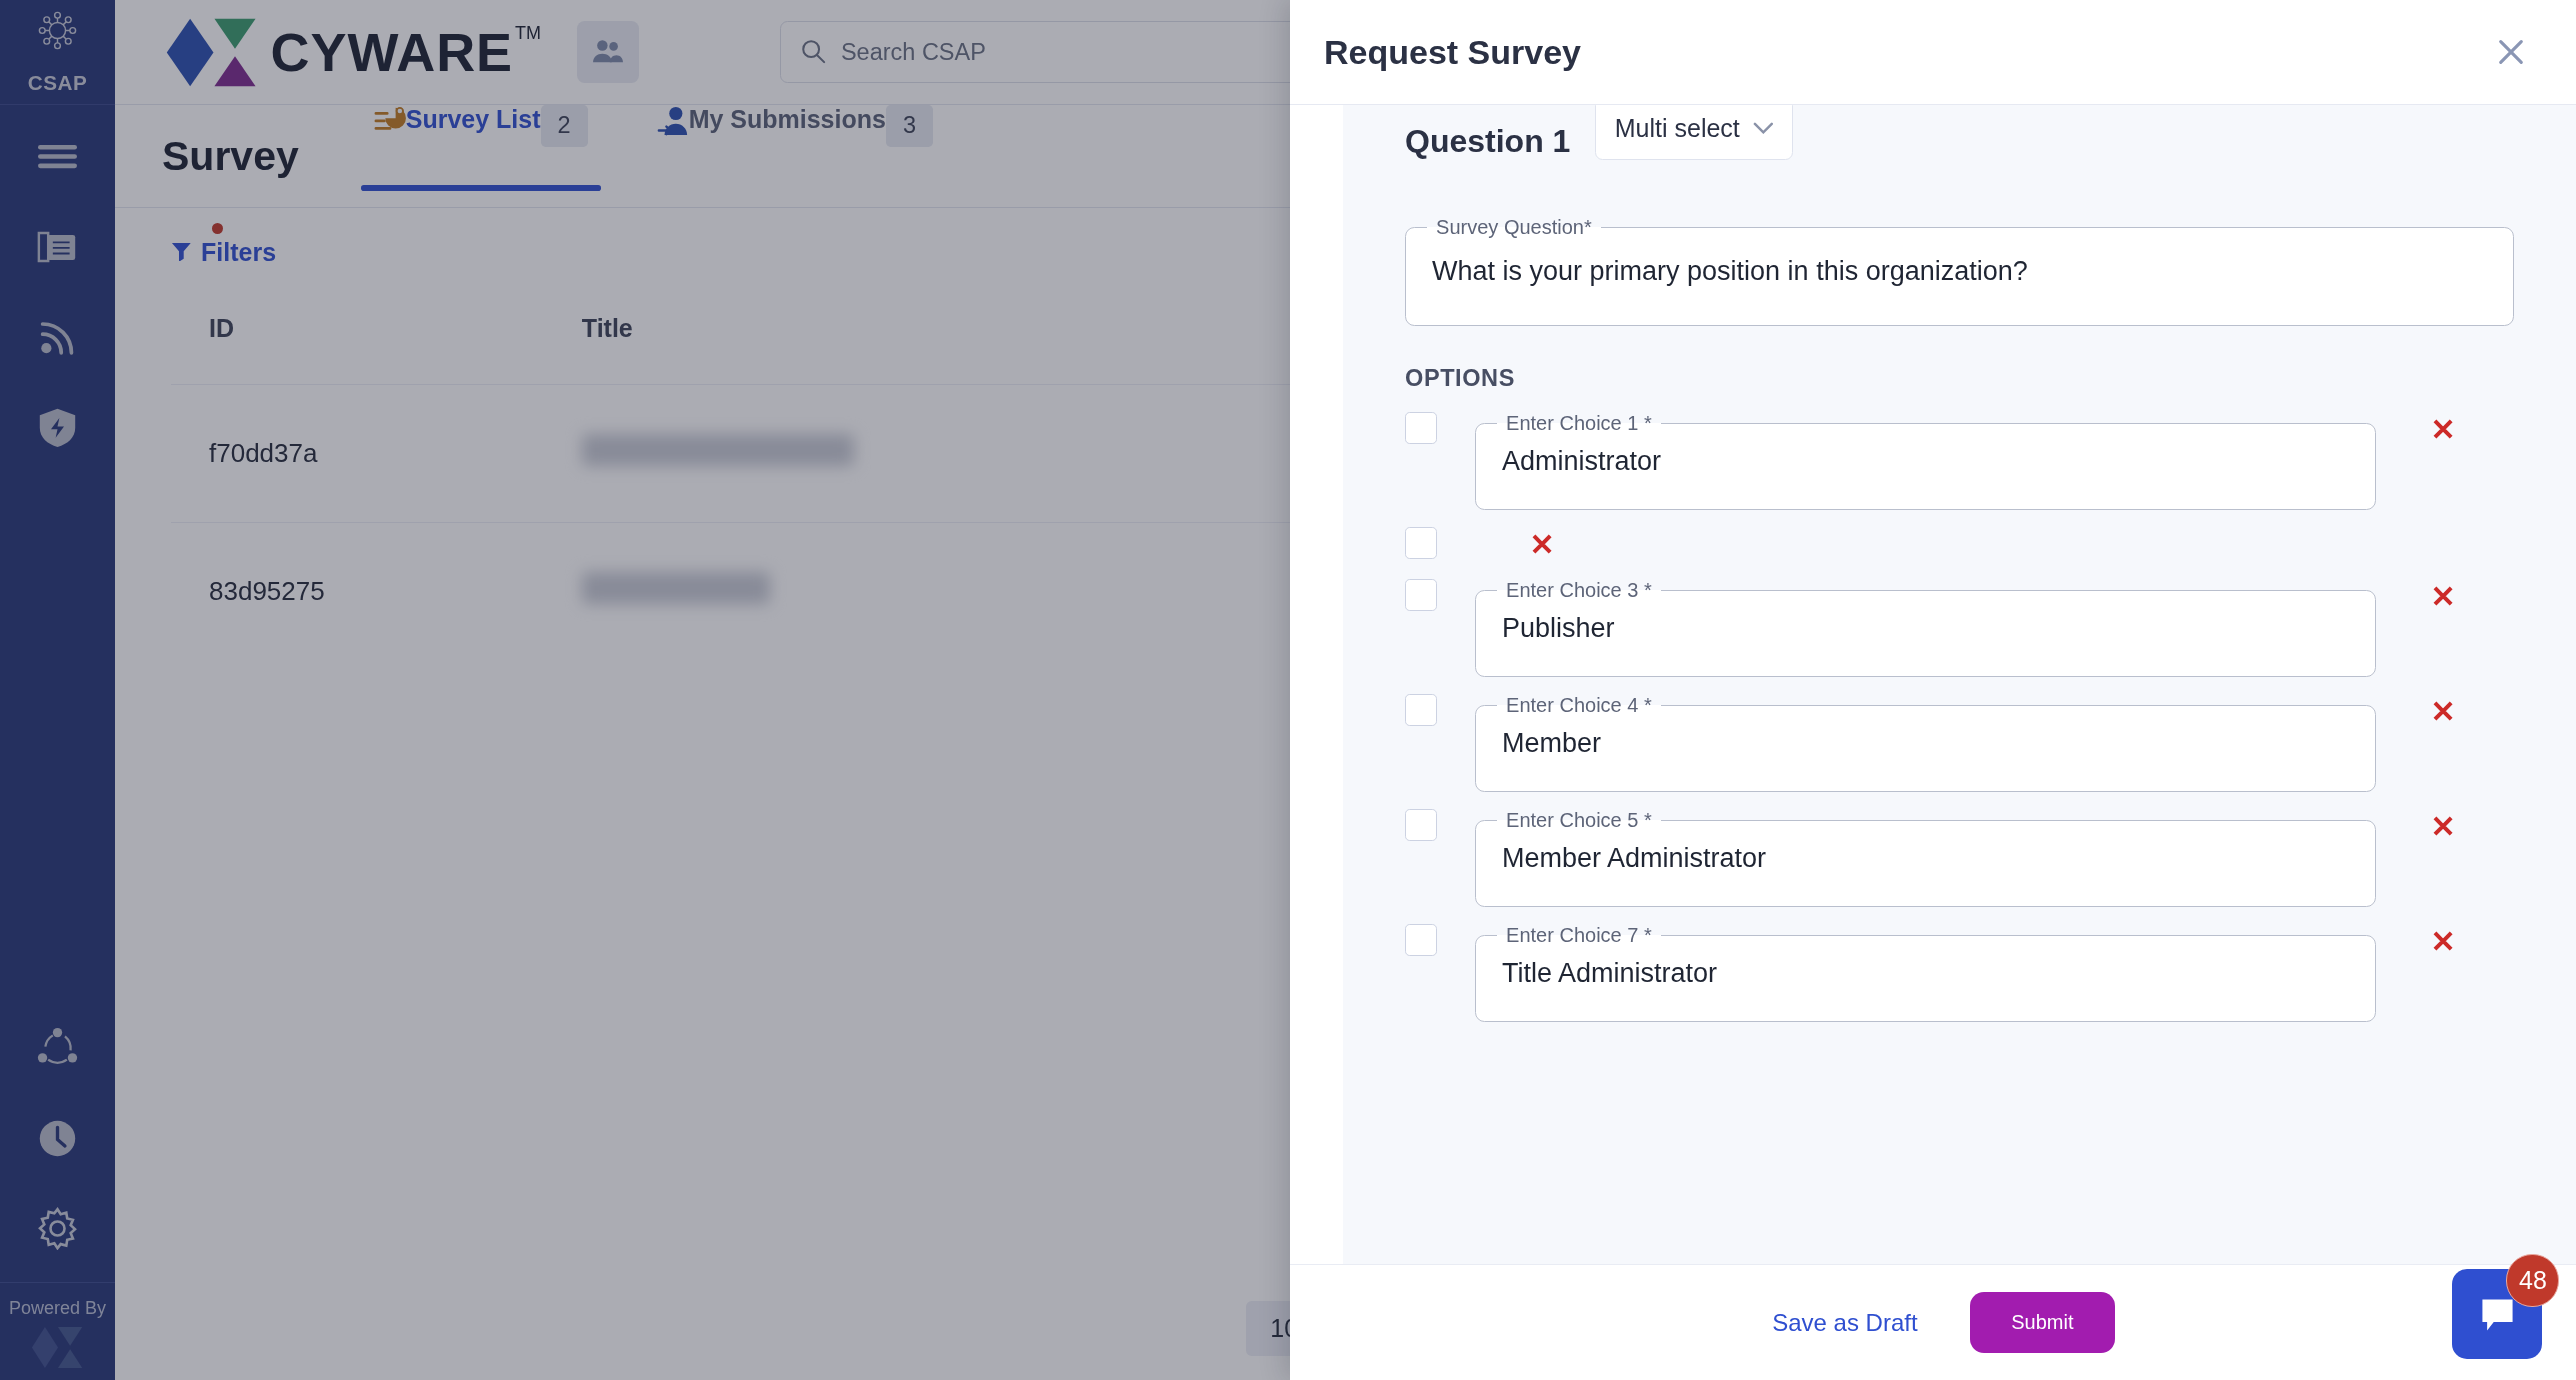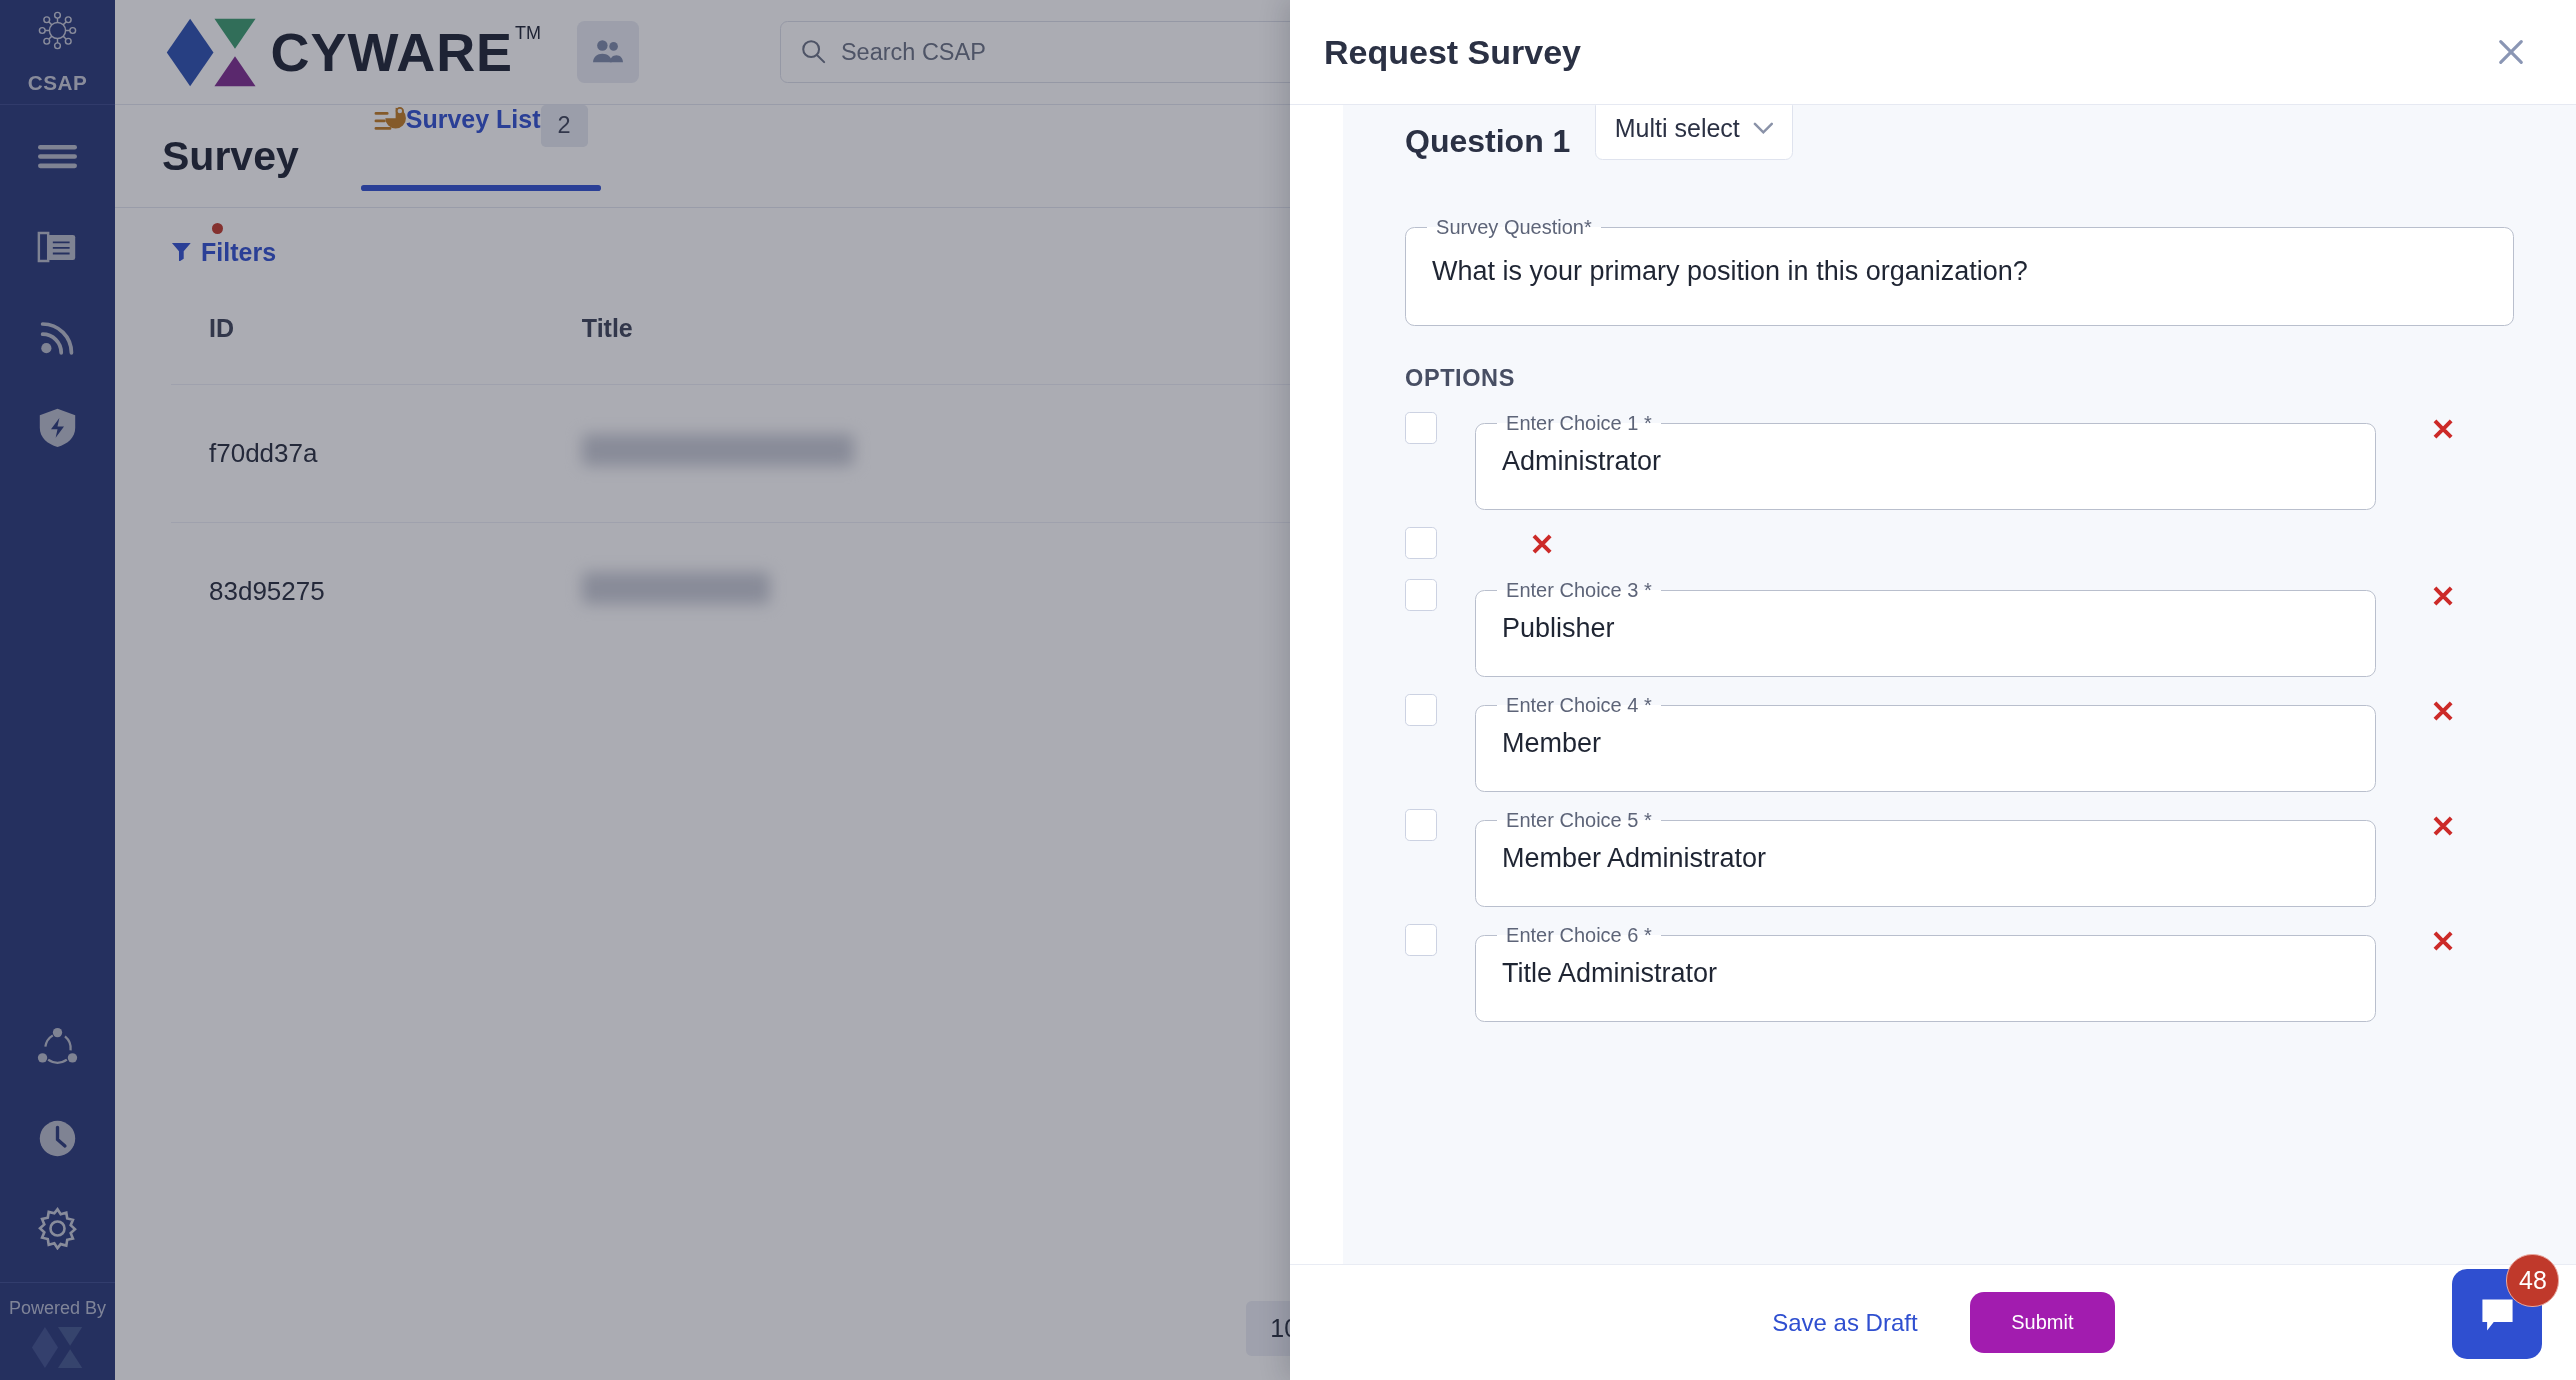--- a/index.html
+++ b/index.html
@@ -407,20 +407,33 @@
               </g>
               <path d="M23 3a11 11 0 1 1-11 11h11z" fill="#c07b22"></path>
               <circle cx="27.5" cy="6.5" r="3.4" fill="#f5f7fb" stroke="#c07b22" stroke-width="2"></circle>
             </svg>
           </span>
           <span class="tab-label">Survey List</span>
           <span class="tab-count">2</span>
           <span class="tab-underline"></span>
         </div>
 
+        <div class="tab" style="margin-left:43px;">
+          <span>
+            <svg width="32" height="32" viewBox="0 0 34 34">
+              <circle cx="20" cy="9" r="7" fill="#2b4fb0"></circle>
+              <path d="M8 32c0-7 5.6-12 12-12s12 5 12 12z" fill="#2b4fb0"></path>
+              <g stroke="#2b4fb0" stroke-width="2.6" fill="none" stroke-linecap="round">
+                <path d="M2 27h12M10 23l4.5 4-4.5 4"></path>
+              </g>
+            </svg>
+          </span>
+          <span class="tab-label">My Submissions</span>
+          <span class="tab-count">3</span>
+        </div>
 
       </div>
     </div>
 
     <div class="content">
       <div class="filters-row">
         <div class="filters-btn">
           <span>
             <svg width="20.7" height="20.7" viewBox="0 0 22 22">
               <path d="M1 2h20l-7.5 9v8l-5 3v-11z" fill="#2f4fd0"></path>
@@ -542,21 +555,21 @@
           <fieldset class="fs opt-field">
             <legend>Enter Choice 5 *</legend>
             <div class="fs-value">Member Administrator</div>
           </fieldset>
           <div class="opt-del">✕</div>
         </div>
 
         <div class="opt-row">
           <div class="opt-check"></div>
           <fieldset class="fs opt-field">
-            <legend>Enter Choice 6 *</legend>
+            <legend>Enter Choice 7 *</legend>
             <div class="fs-value">Title Administrator</div>
           </fieldset>
           <div class="opt-del">✕</div>
         </div>
 
       </div>
     </div>
 
     <div class="modal-foot">
       <button class="btn-draft">Save as Draft</button>

